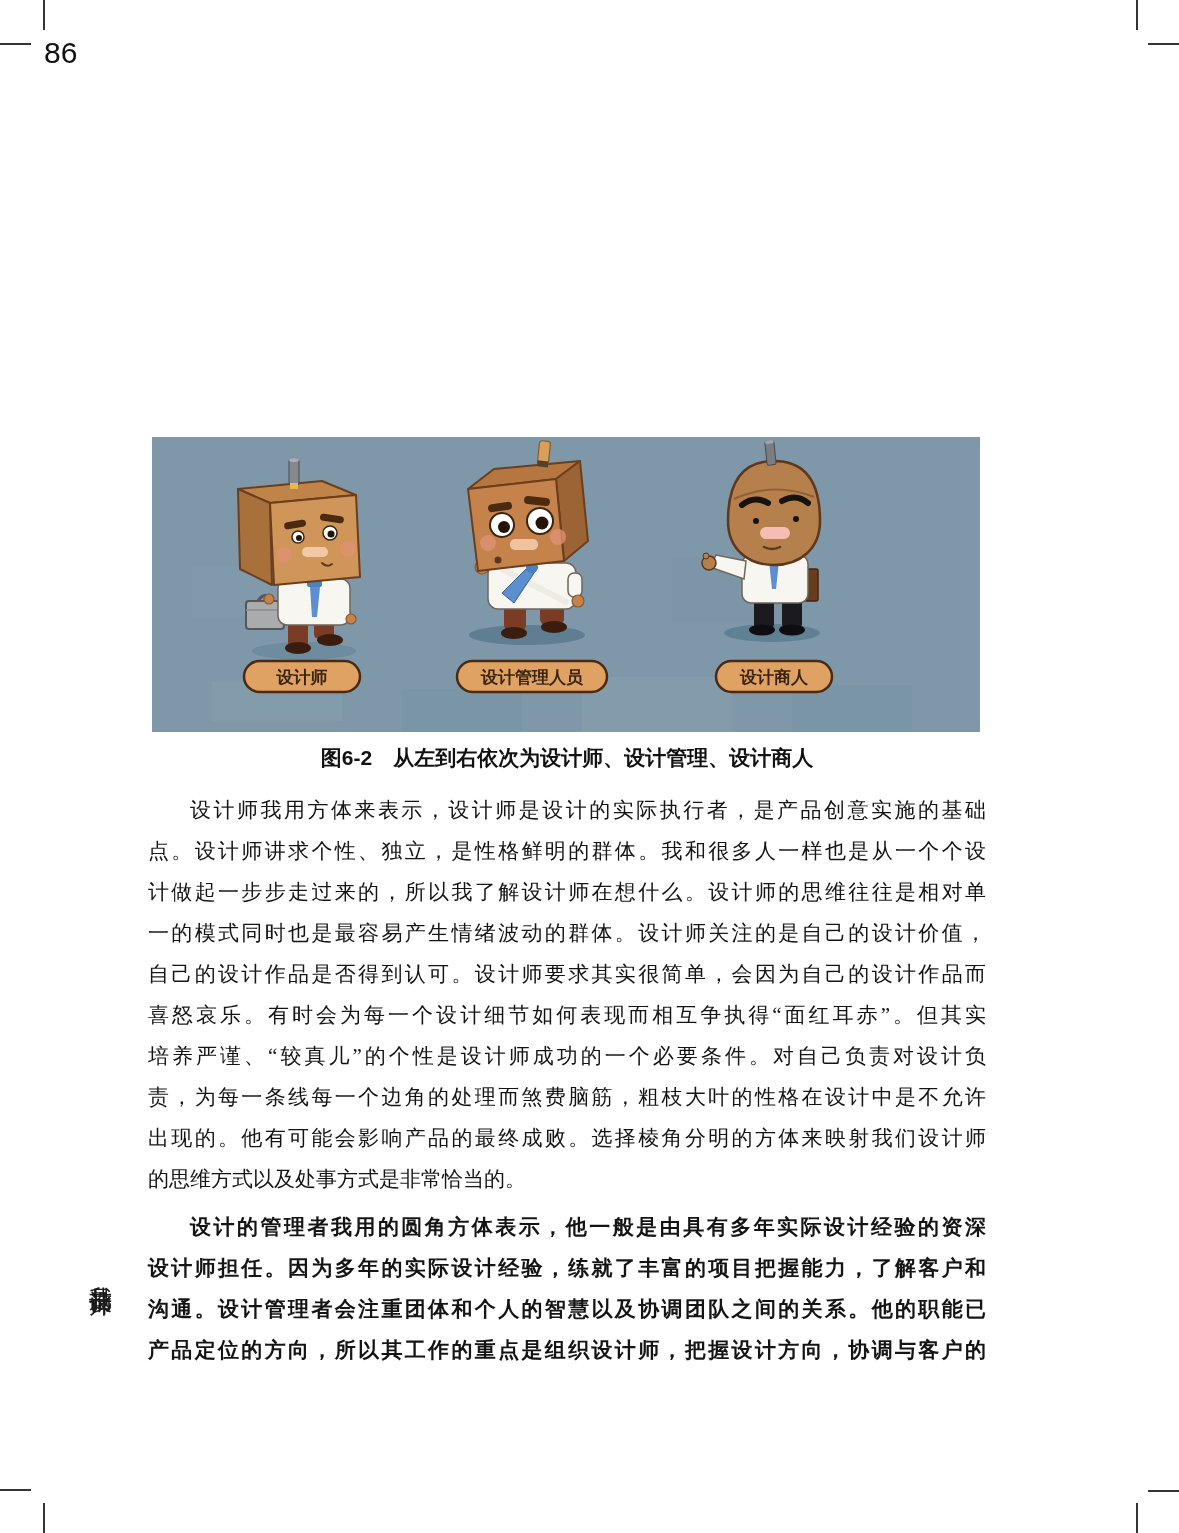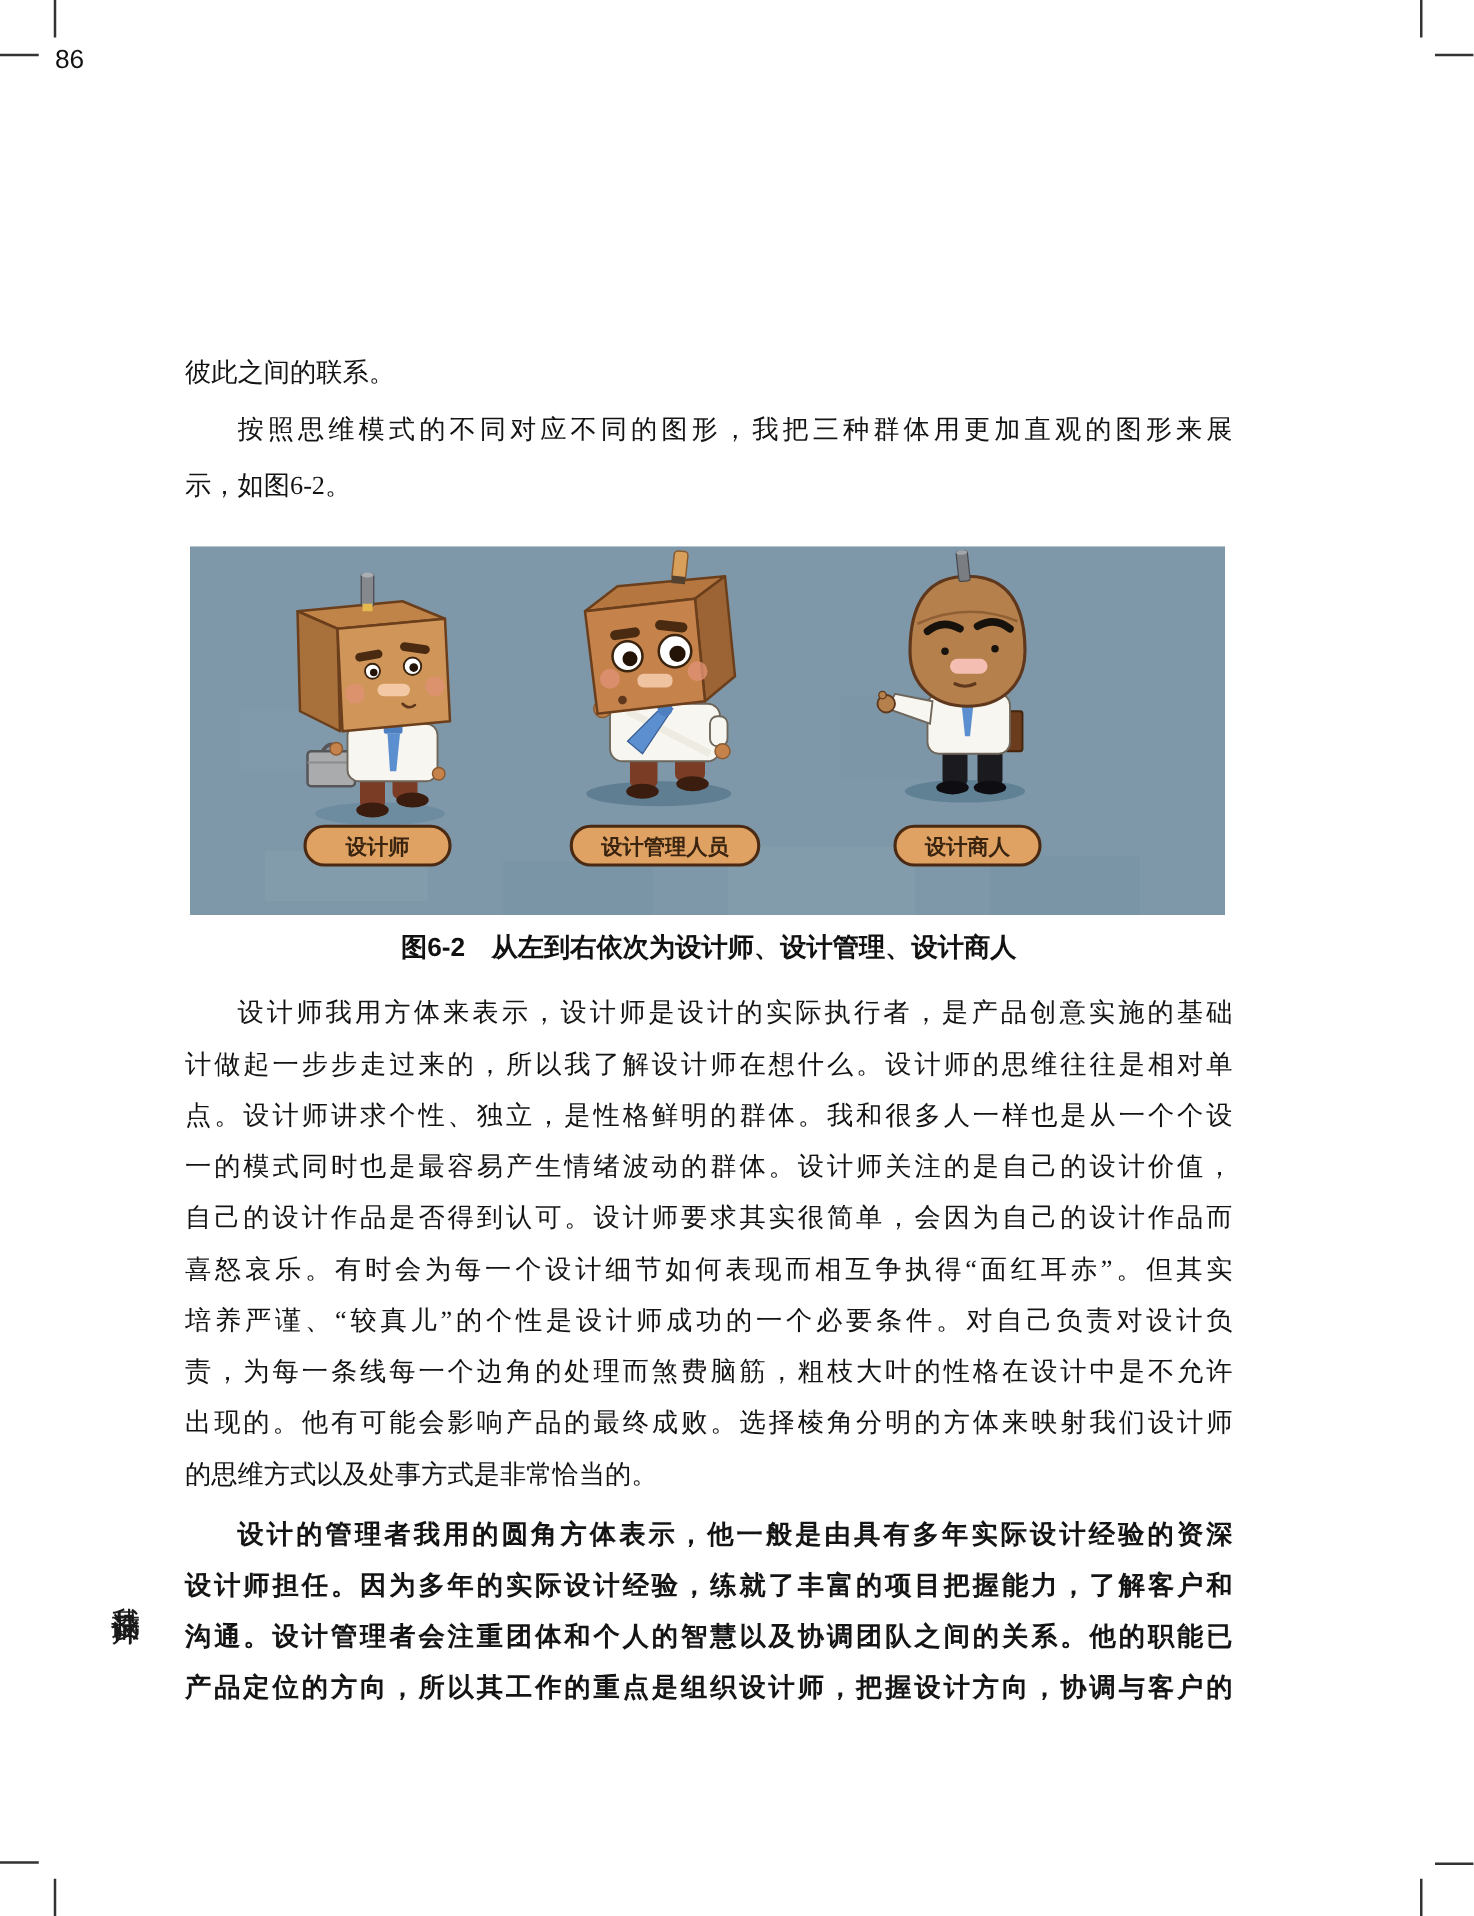--- a/index.html
+++ b/index.html
@@ -1,20 +1,20 @@
 <!DOCTYPE html>
 <html><head>
 <meta charset="utf-8">
 <style>
   html,body{margin:0;padding:0;background:#fff;}
   .page{position:relative;width:1179px;height:1533px;background:#fff;overflow:hidden;
         font-family:"Liberation Serif","DejaVu Serif",serif;color:#131313;}
   .mark{position:absolute;background:#333;}
   .pagenum{position:absolute;left:44px;top:36px;font-family:"Liberation Sans","DejaVu Sans",sans-serif;
-           font-size:21px;color:#111;}
+           font-size:30px;color:#111;}
   .spine{position:absolute;left:86px;top:1268px;writing-mode:vertical-rl;text-orientation:upright;
          font-family:"Liberation Sans","DejaVu Sans",sans-serif;font-size:23px;letter-spacing:2px;color:#1a1a1a;}
   .block{position:absolute;left:148px;width:838px;}
   .line{font-size:21px;text-align:justify;color:#141414;}
   .intro .line{height:45px;line-height:45px;}
   .para .line{height:41px;line-height:41px;}
   .ind{text-indent:2em;}
   .j{text-align-last:justify;}
   .figwrap{position:absolute;left:152px;top:437px;width:1000px;height:295px;}
   .caption{position:absolute;left:148px;top:744px;width:838px;text-align:center;
@@ -31,25 +31,20 @@
   <div class="mark" style="left:1136px;top:0;width:2px;height:30px;"></div>
   <div class="mark" style="left:1148px;top:43px;width:31px;height:2px;"></div>
   <div class="mark" style="left:0;top:1489px;width:31px;height:2px;"></div>
   <div class="mark" style="left:43px;top:1503px;width:2px;height:30px;"></div>
   <div class="mark" style="left:1148px;top:1490px;width:31px;height:2px;"></div>
   <div class="mark" style="left:1136px;top:1503px;width:2px;height:30px;"></div>
 
   <div class="pagenum">86</div>
   <div class="spine">我是设计师</div>
 
-  <div class="block intro" style="top:276px;">
-    <div class="line">彼此之间的联系。</div>
-    <div class="line ind j">按照思维模式的不同对应不同的图形，我把三种群体用更加直观的图形来展</div>
-    <div class="line">示，如图6-2。</div>
-  </div>
 
   <div class="figwrap">
     <svg width="828" height="295" viewBox="0 0 828 295" xmlns="http://www.w3.org/2000/svg">
 
       <rect x="0" y="0" width="828" height="295" fill="#7E98AA"></rect>
       <g>
         <rect x="60" y="244" width="130" height="40" fill="#8AA2B0" opacity="0.45"></rect>
         <rect x="250" y="252" width="120" height="43" fill="#74909F" opacity="0.35"></rect>
         <rect x="430" y="240" width="150" height="55" fill="#8AA2B0" opacity="0.35"></rect>
         <rect x="640" y="248" width="120" height="47" fill="#74909F" opacity="0.35"></rect>
@@ -194,22 +189,22 @@
         <rect x="564" y="224" width="116" height="31" rx="15.5" fill="#DFA263" stroke="#4A2A12" stroke-width="2.5"></rect>
         <text class="pill-label" x="622" y="246" text-anchor="middle" font-size="17" fill="#3A2410">设计商人</text>
       </g>
     </svg>
   </div>
 
   <div class="caption">图6-2　从左到右依次为设计师、设计管理、设计商人</div>
 
   <div class="block para" style="top:790px;">
     <div class="line ind j">设计师我用方体来表示，设计师是设计的实际执行者，是产品创意实施的基础</div>
+    <div class="line j">点。设计师讲求个性、独立，是性格鲜明的群体。我和很多人一样也是从一个个设</div>
     <div class="line j">计做起一步步走过来的，所以我了解设计师在想什么。设计师的思维往往是相对单</div>
-    <div class="line j">点。设计师讲求个性、独立，是性格鲜明的群体。我和很多人一样也是从一个个设</div>
     <div class="line j">一的模式同时也是最容易产生情绪波动的群体。设计师关注的是自己的设计价值，</div>
     <div class="line j">自己的设计作品是否得到认可。设计师要求其实很简单，会因为自己的设计作品而</div>
     <div class="line j">喜怒哀乐。有时会为每一个设计细节如何表现而相互争执得“面红耳赤”。但其实</div>
     <div class="line j">培养严谨、“较真儿”的个性是设计师成功的一个必要条件。对自己负责对设计负</div>
     <div class="line j">责，为每一条线每一个边角的处理而煞费脑筋，粗枝大叶的性格在设计中是不允许</div>
     <div class="line j">出现的。他有可能会影响产品的最终成败。选择棱角分明的方体来映射我们设计师</div>
     <div class="line">的思维方式以及处事方式是非常恰当的。</div>
   </div>
 
   <div class="block para" style="top:1207px;font-weight:bold;">

